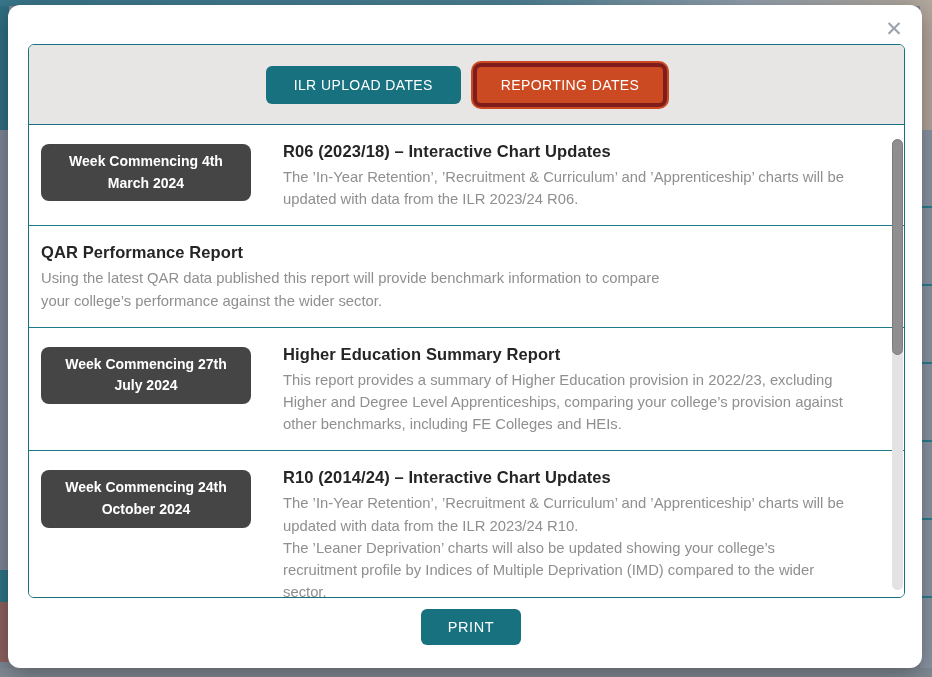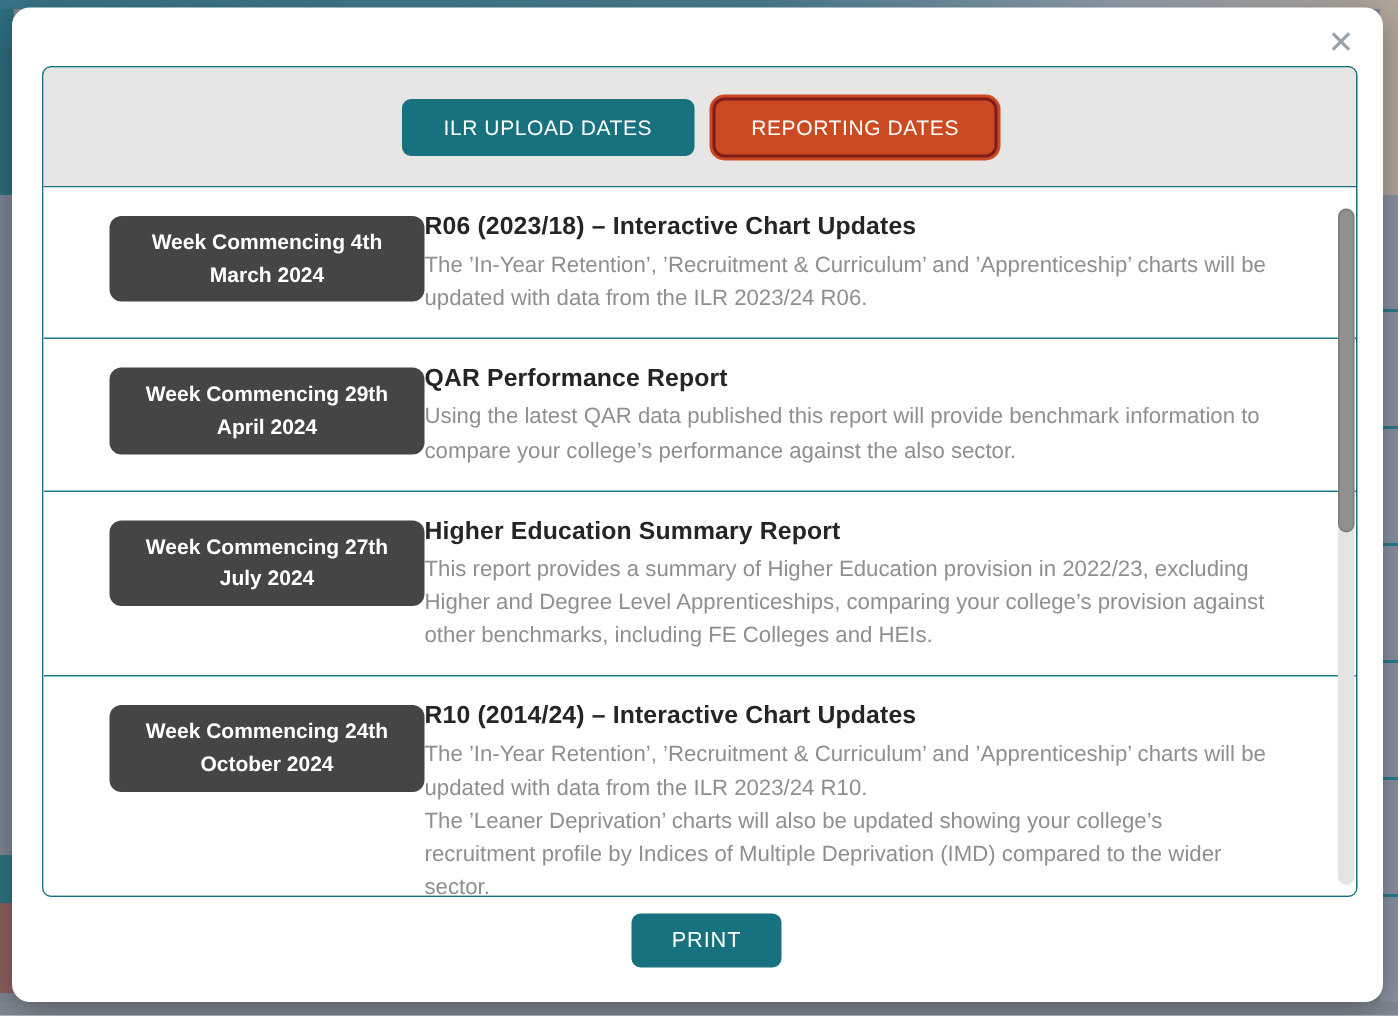--- a/index.html
+++ b/index.html
@@ -54,34 +54,34 @@
   .tab{
     font-family:"Liberation Sans", sans-serif;
     font-size:14px;letter-spacing:.4px;color:#fff;cursor:pointer;
     border:none;border-radius:6px;
   }
   .tab-ilr{
     background:var(--teal);padding:11px 28px;
   }
   .tab-reporting{
     background:var(--orange);
-    border:2px solid #7f1d1d;border-radius:8px;
+    border:4px solid #7f1d1d;border-radius:8px;
     box-shadow:0 0 0 2px var(--orange);
     padding:10px 24px;margin-left:4px;
   }
   .list{
     flex:1;position:relative;background:#fff;overflow:hidden;
   }
   .row{
     display:flex;align-items:flex-start;
     padding:17px 26px 15px 12px;
     border-bottom:1px solid var(--divider);
   }
   .row:last-child{border-bottom:none;}
-  .badge-col{flex:0 0 242px;display:flex;justify-content:flex-end;padding-top:2px;}
+  .badge-col{flex:0 0 242px;display:flex;justify-content:flex-start;padding-top:2px;}
   .week-badge{
     background:var(--badge);color:#ffffff;border-radius:8px;
     font-size:14px;font-weight:700;line-height:1.55;text-align:center;
     padding:7px 16px;white-space:pre-line;min-width:210px;
   }
   .text-col{flex:1;min-width:0;padding-right:26px;}
   .entry-title{
     font-size:16.5px;font-weight:700;color:var(--title-text);
     margin-bottom:5px;letter-spacing:.1px;
   }
@@ -139,27 +139,23 @@
           <div class="week-badge">Week Commencing 4th
 March 2024</div>
         </div>
         <div class="text-col">
           <div class="entry-title">R06 (2023/18) – Interactive Chart Updates</div>
           <div class="entry-desc">The ’In-Year Retention’, ’Recruitment &amp; Curriculum’ and ’Apprenticeship’ charts will be updated with data from the ILR 2023/24 R06.</div>
         </div>
       </div>
 
       <div class="row">
-        <div class="badge-col">
-          <div class="week-badge">Week Commencing 29th
-April 2024</div>
-        </div>
         <div class="text-col">
           <div class="entry-title">QAR Performance Report</div>
-          <div class="entry-desc">Using the latest QAR data published this report will provide benchmark information to compare your college’s performance against the also sector.</div>
+          <div class="entry-desc">Using the latest QAR data published this report will provide benchmark information to compare your college’s performance against the wider sector.</div>
         </div>
       </div>
 
       <div class="row">
         <div class="badge-col">
           <div class="week-badge">Week Commencing 27th
 July 2024</div>
         </div>
         <div class="text-col">
           <div class="entry-title">Higher Education Summary Report</div>

